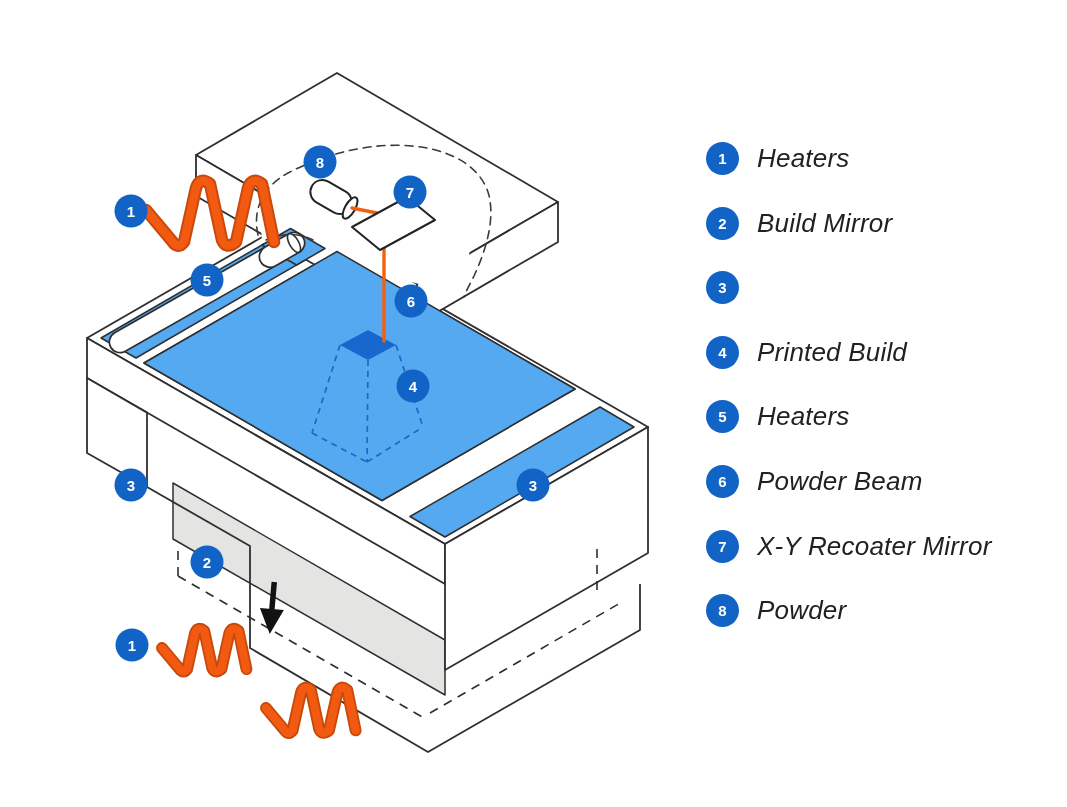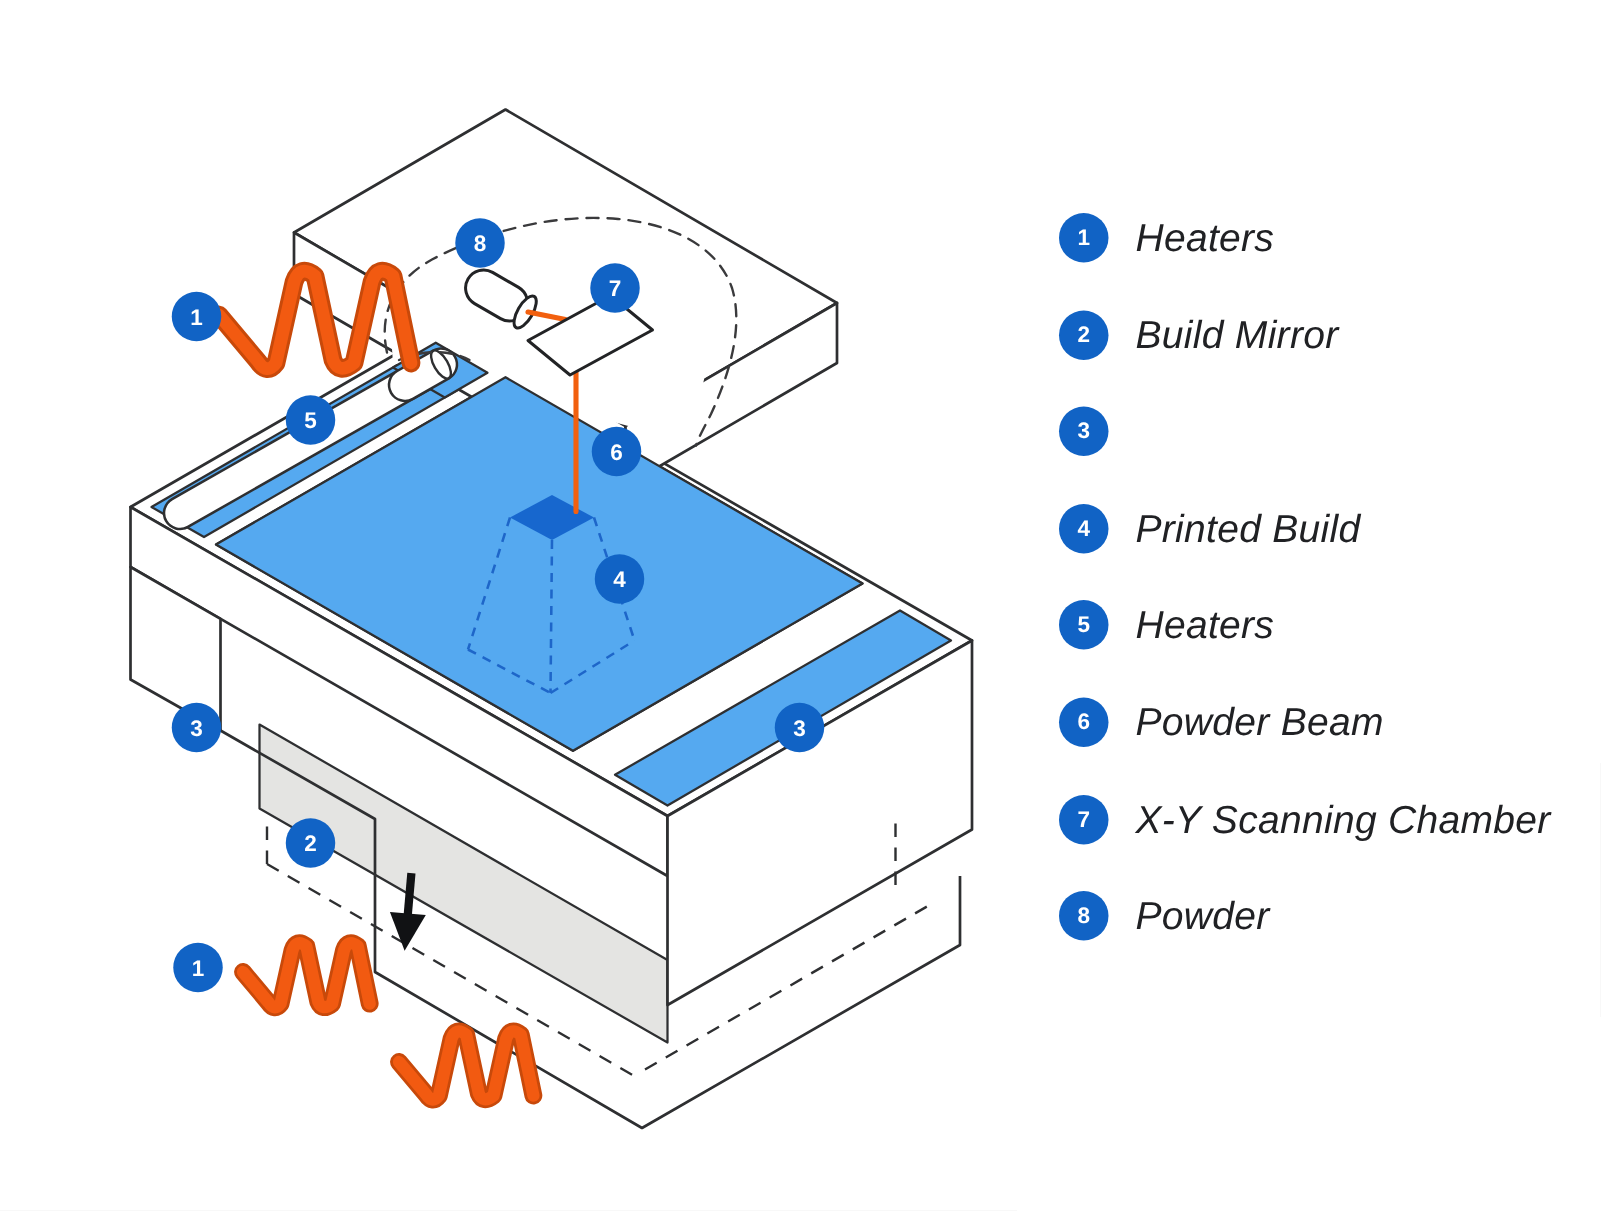--- a/index.html
+++ b/index.html
@@ -218,20 +218,20 @@
     <div class="legend-item">
       <span class="legend-badge">5</span>
       <span class="legend-label">Heaters</span>
     </div>
     <div class="legend-item">
       <span class="legend-badge">6</span>
       <span class="legend-label">Powder Beam</span>
     </div>
     <div class="legend-item">
       <span class="legend-badge">7</span>
-      <span class="legend-label">X-Y Scanning Chamber</span>
+      <span class="legend-label">X-Y Recoater Mirror</span>
     </div>
     <div class="legend-item">
       <span class="legend-badge">8</span>
       <span class="legend-label">Powder</span>
     </div>
   </div>
 </div>
 
 </body></html>

